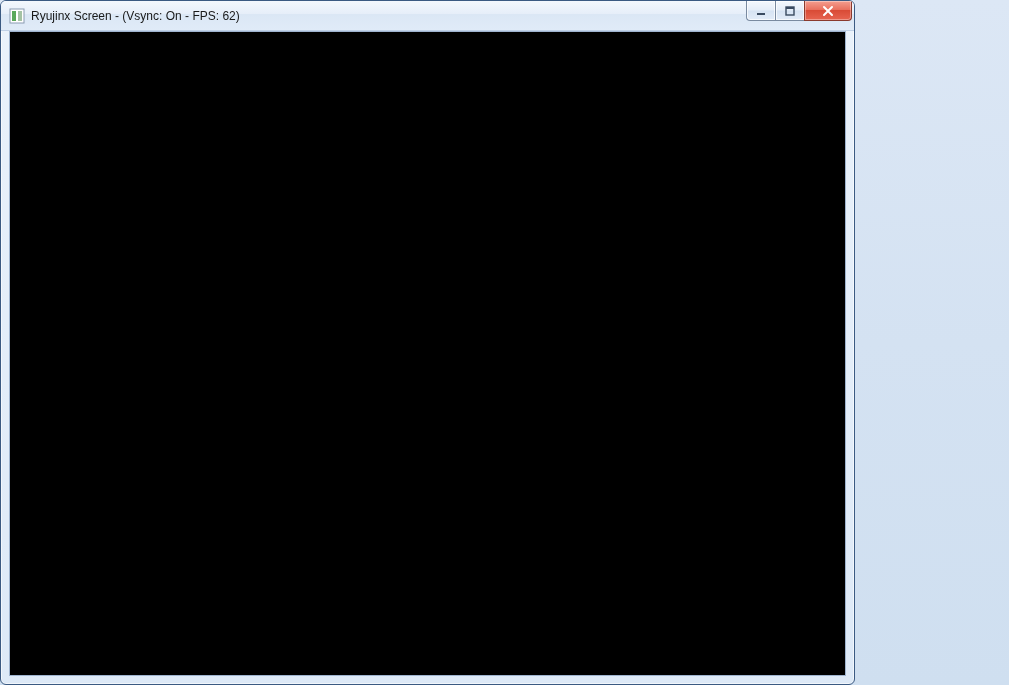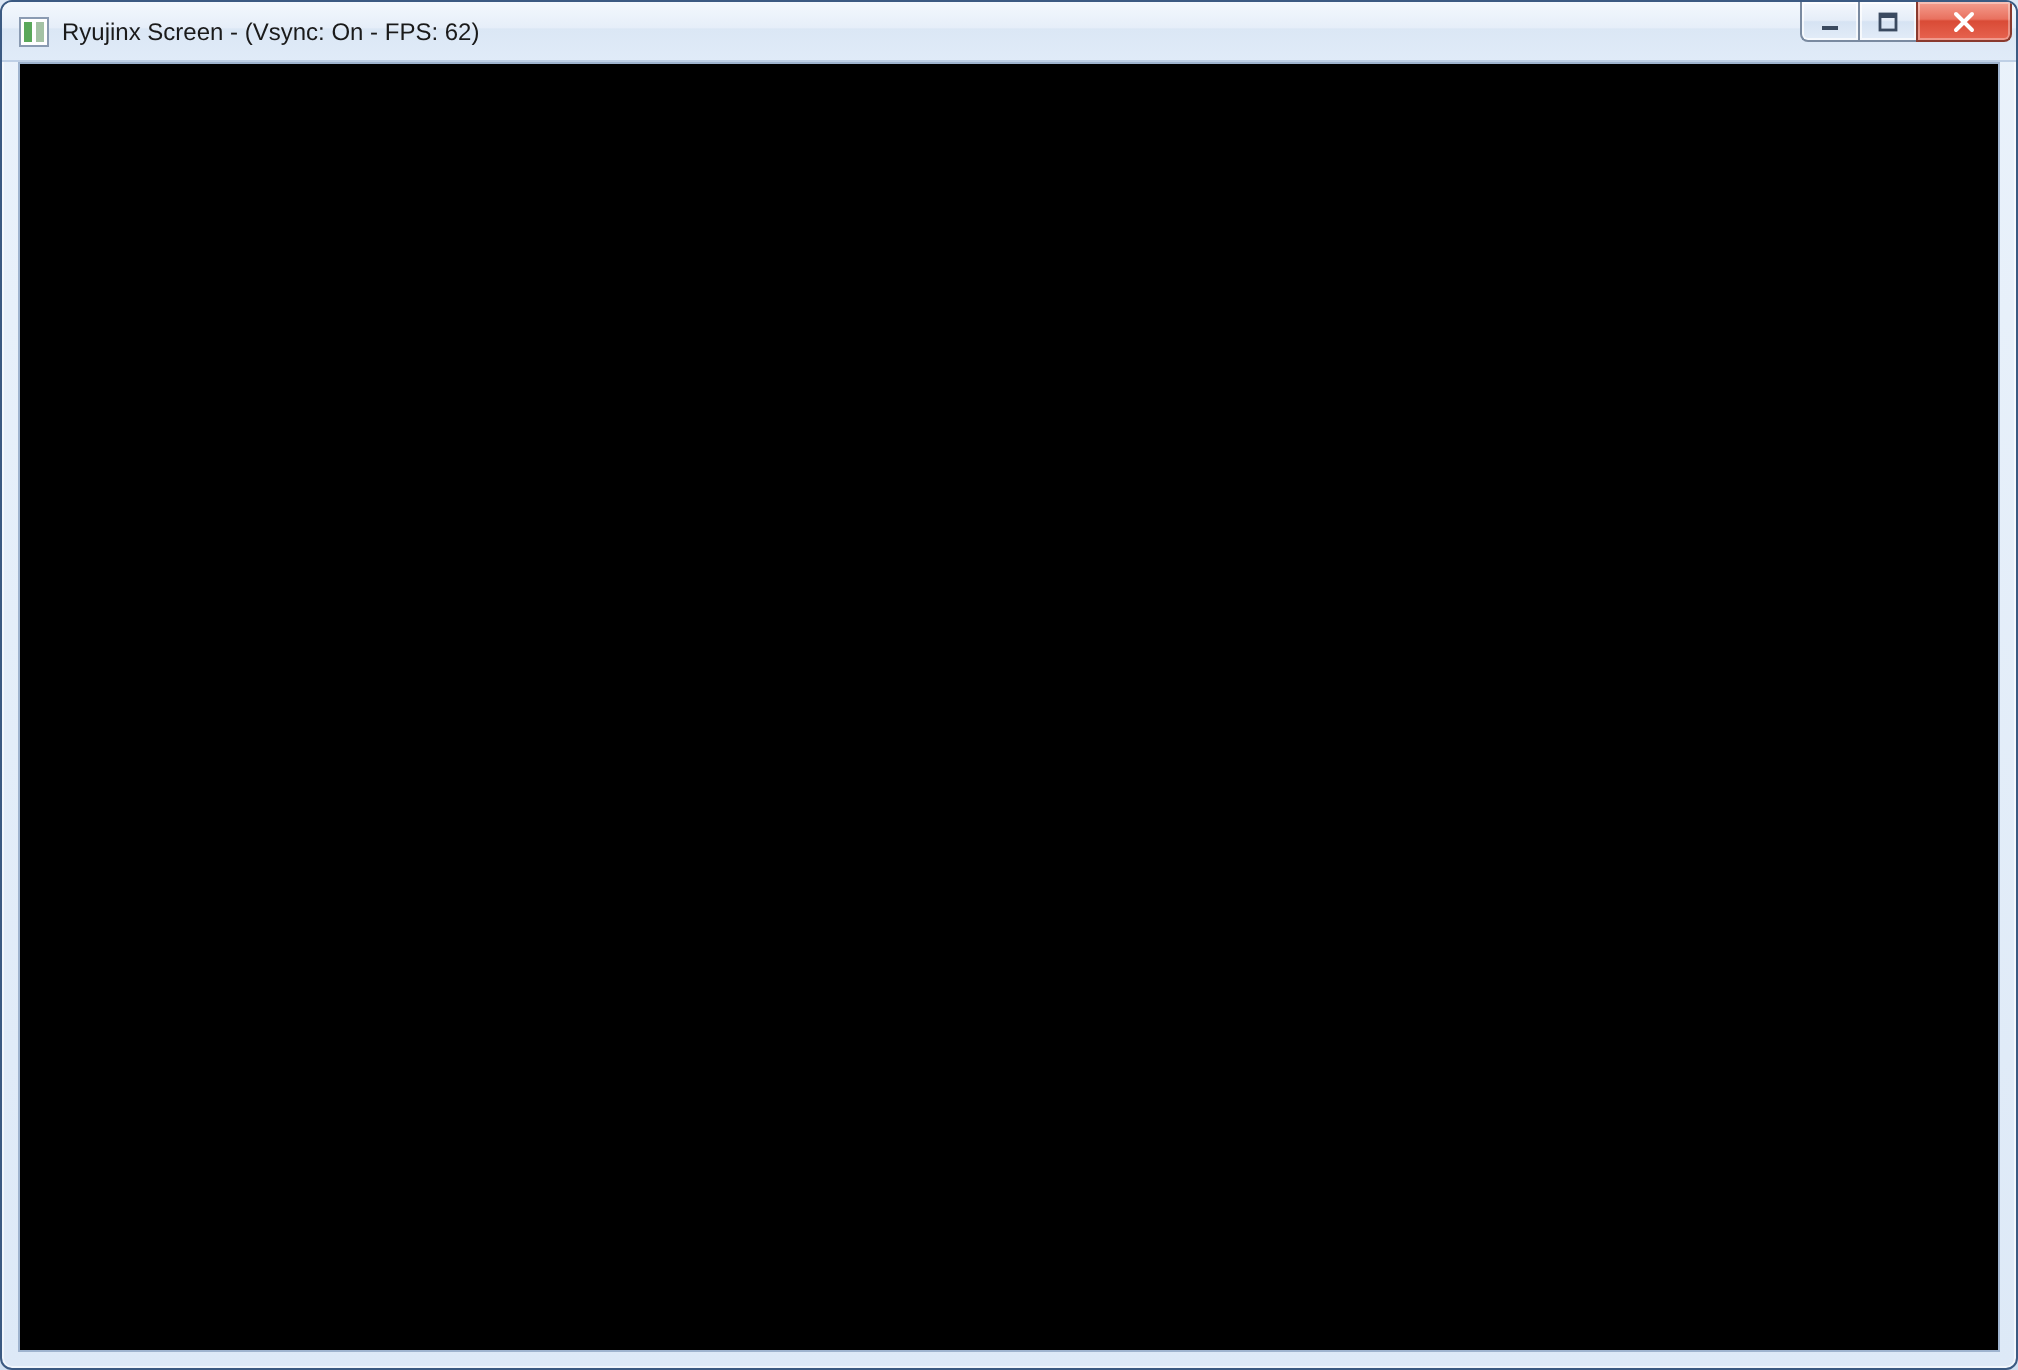--- a/index.html
+++ b/index.html
@@ -13,21 +13,21 @@
       background: linear-gradient(to bottom, #dce7f5 0%, #d4e2f2 50%, #cfdff0 100%);
       font-family: "Segoe UI", Tahoma, sans-serif;
       font-size: 12px;
       overflow: hidden;
       position: relative;
     }
     .window {
       position: absolute;
       left: 0;
       top: 0;
-      width: 1009px;
+      width: 855px;
       height: 685px;
       border: 1px solid #3b5a82;
       border-radius: 6px;
       background: linear-gradient(to bottom, #eaf2fb 0%, #dde9f7 100%);
       box-shadow: inset 0 0 0 1px rgba(255,255,255,0.6);
       display: flex;
       flex-direction: column;
       overflow: hidden;
     }
     .titlebar {

